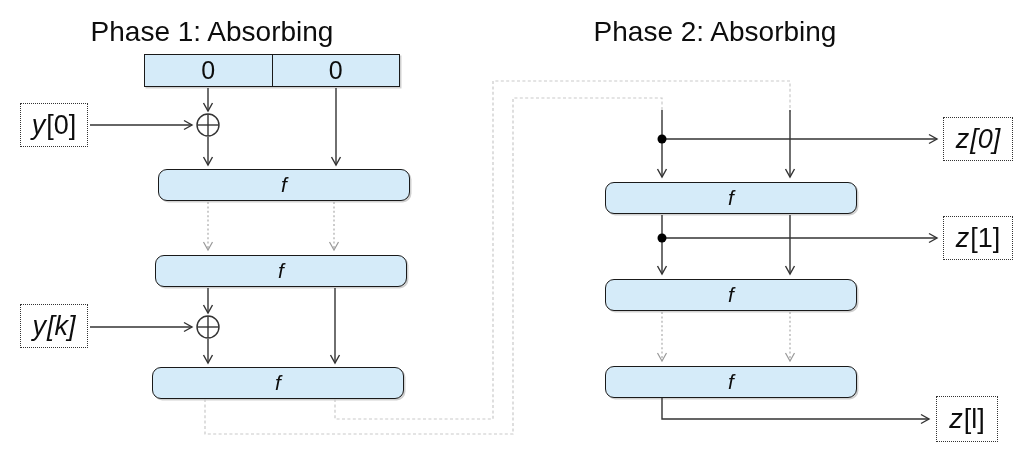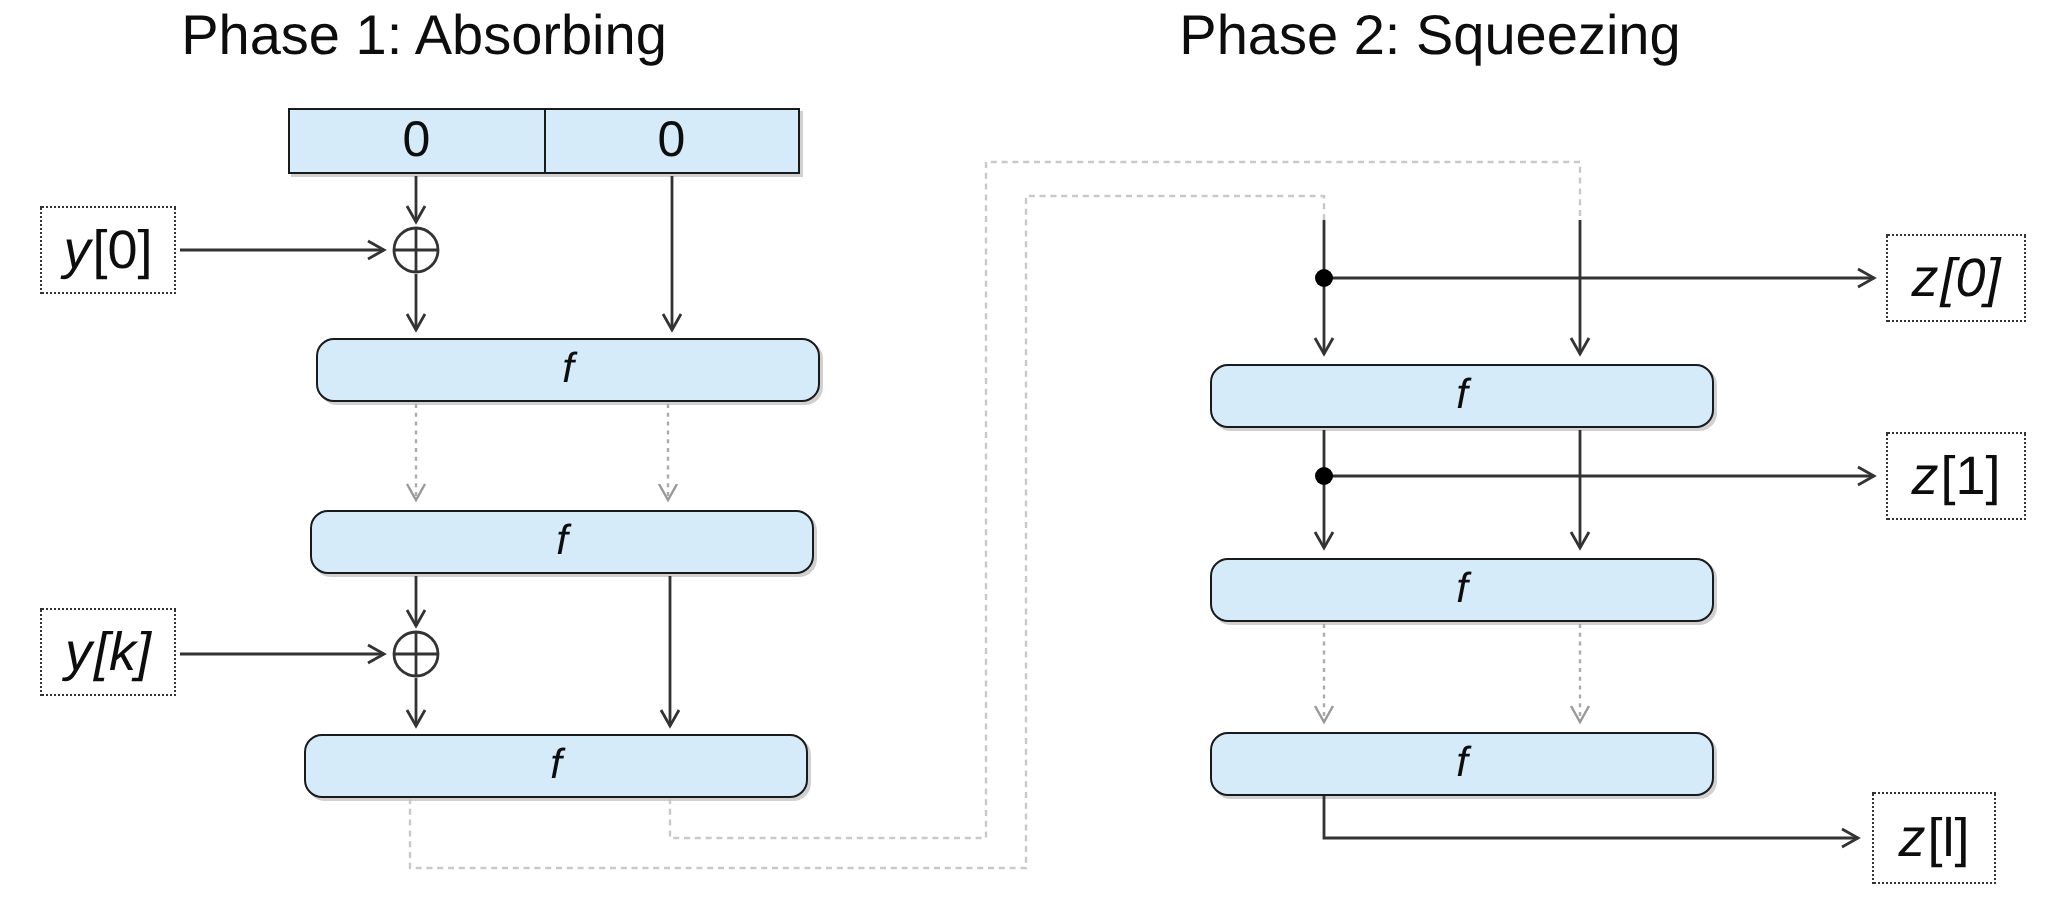--- a/index.html
+++ b/index.html
@@ -1,21 +1,21 @@
 <!DOCTYPE html>
 <html><head>
 <meta charset="utf-8">
 <style>
   html,body{margin:0;padding:0;background:#ffffff;}
   #stage{
     position:relative;width:1023px;height:451px;background:#ffffff;overflow:hidden;
     font-family:"Liberation Sans",sans-serif;color:#0d0d0d;
   }
   .title{
-    position:absolute;top:2px;font-size:28px;line-height:32px;text-align:center;
+    position:absolute;top:16px;font-size:28px;line-height:32px;text-align:center;
     color:#0d0d0d;white-space:nowrap;
   }
   #phase1-title{left:62px;width:300px;}
   #phase2-title{left:560px;width:310px;}
 
   
   .register{
     position:absolute;left:144px;top:54px;width:256px;height:33px;
     display:flex;box-sizing:border-box;border:1.4px solid #1a1a1a;
     background:#d5ebf9;box-shadow:1.5px 1.5px 0 rgba(150,150,150,.45);
@@ -57,21 +57,21 @@
   .italic{font-style:italic;}
 
   svg.wires{position:absolute;left:0;top:0;pointer-events:none;}
 </style>
 </head>
 <body>
 
 <div id="stage">
 
   <div class="title" id="phase1-title">Phase 1: Absorbing</div>
-  <div class="title" id="phase2-title">Phase 2: Squeezing</div>
+  <div class="title" id="phase2-title">Phase 2: Absorbing</div>
 
   <div class="register">
     <div class="reg-cell">0</div>
     <div class="reg-cell">0</div>
   </div>
 
   <div class="fbox" id="p1f1">f</div>
   <div class="fbox" id="p1f2">f</div>
   <div class="fbox" id="p1f3">f</div>
   <div class="fbox" id="p2f1">f</div>

